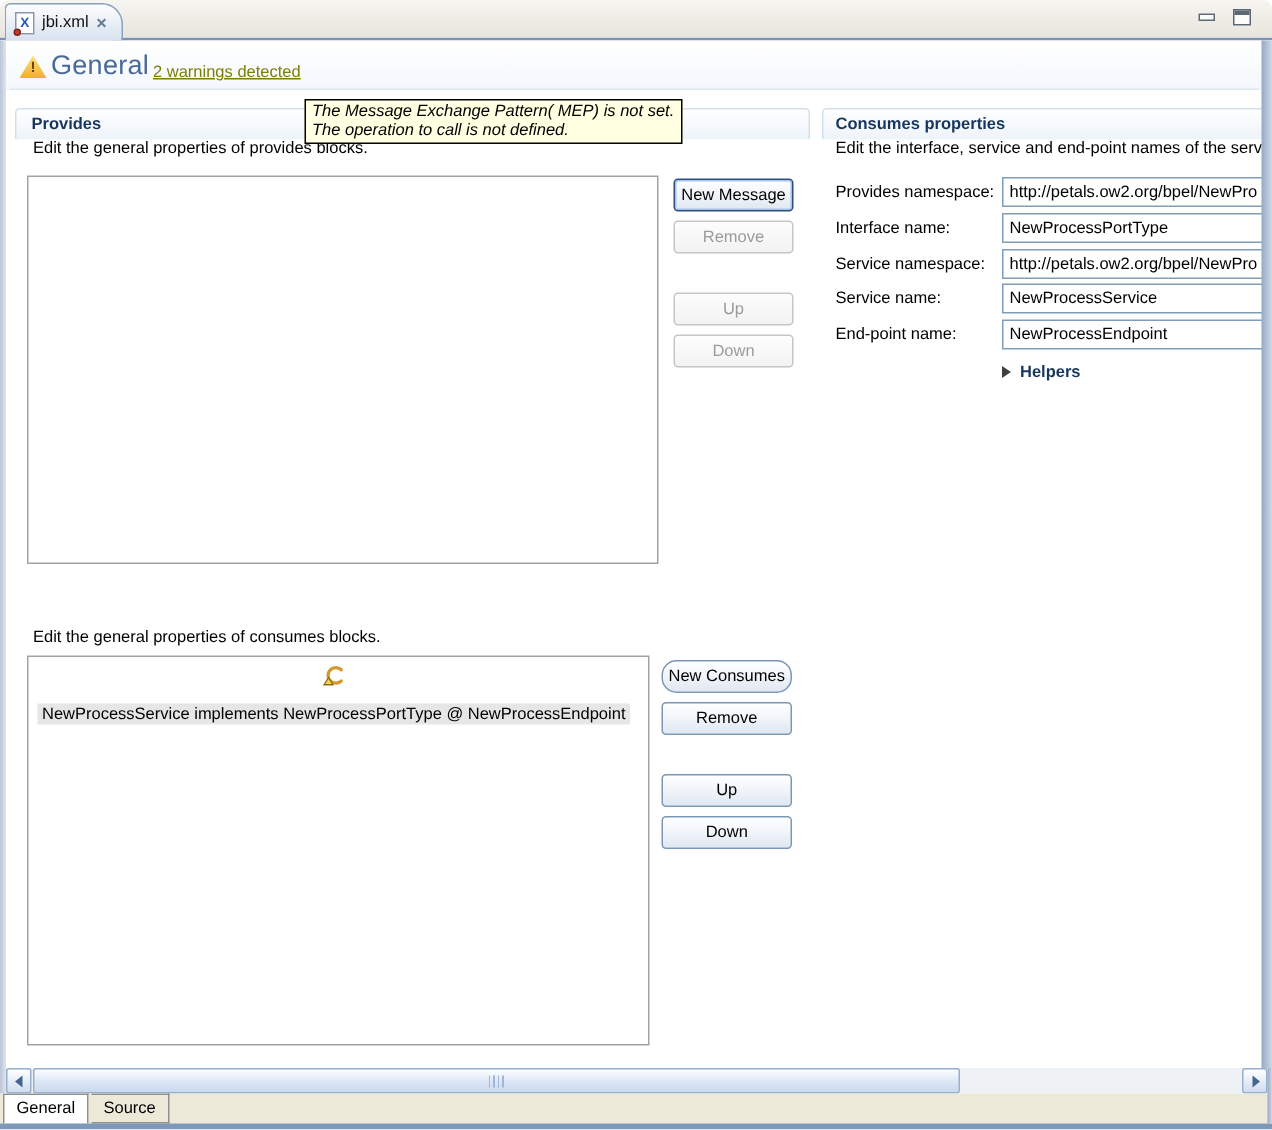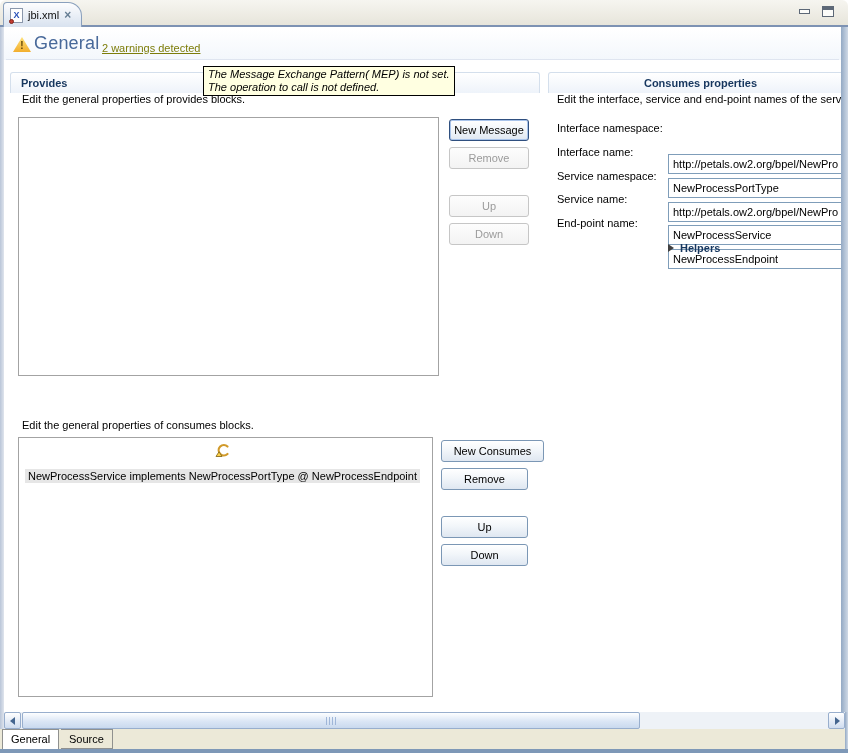--- a/index.html
+++ b/index.html
@@ -63,21 +63,21 @@
     border:1px solid #7b97b5;border-radius:3px;color:#000;text-align:center;padding:0;
     background:linear-gradient(180deg,#ffffff 0%,#f2f6fa 45%,#dfe7f1 100%);
     box-shadow:inset 0 1px 0 rgba(255,255,255,.9);cursor:default;}
   .btn.focused{border-color:#2f4f7f;box-shadow:inset 0 0 0 1px #a8c3ea;}
   .btn.disabled{border-color:#c6c6c6;color:#9b9b9b;box-shadow:none;
     background:linear-gradient(180deg,#fdfdfd,#f3f3f3);}
 
   
   .field-label{position:absolute;left:557px;font-size:11px;white-space:nowrap;}
   .field-input{position:absolute;left:668px;width:177px;height:20px;border:1px solid #7f9db9;
-    font-family:"Liberation Sans",sans-serif;font-size:11px;padding:0 4px;background:#fff;margin-top:36px;}
+    font-family:"Liberation Sans",sans-serif;font-size:11px;padding:0 4px;background:#fff;}
   .helpers{position:absolute;left:668px;top:242px;display:flex;align-items:center;gap:6px;cursor:pointer;}
   .twistie{width:0;height:0;border-top:4px solid transparent;border-bottom:4px solid transparent;
     border-left:6px solid #404040;}
   .helpers .lbl{font-weight:bold;color:#16365e;}
 
   
   .hscroll{position:absolute;left:4px;top:712px;width:841px;height:17px;background:#eef2f7;}
   .scroll-btn{position:absolute;top:0;width:17px;height:17px;border:1px solid #98aecd;border-radius:2px;
     background:linear-gradient(180deg,#ffffff,#cfdcef);}
   .scroll-btn.left{left:0;}
@@ -124,25 +124,25 @@
     <div class="sec-title">Provides</div>
   </div>
   <div class="desc" style="left:22px;top:93px;">Edit the general properties of provides blocks.</div>
   <div class="listbox" style="left:18px;top:117px;width:421px;height:259px;"></div>
   <button class="btn focused" style="left:449px;top:119px;width:80px;">New Message</button>
   <button class="btn disabled" style="left:449px;top:147px;width:80px;">Remove</button>
   <button class="btn disabled" style="left:449px;top:195px;width:80px;">Up</button>
   <button class="btn disabled" style="left:449px;top:223px;width:80px;">Down</button>
 
   <div class="section-bar" style="left:548px;top:72px;width:297px;">
-    <div class="sec-title" style="padding-left:8px;text-align:center;">Consumes properties</div>
+    <div class="sec-title" style="padding-left:8px;">Consumes properties</div>
   </div>
   <div class="desc" style="left:557px;top:93px;">Edit the interface, service and end-point names of the servi</div>
 
-  <div class="field-label" style="top:122px;">Interface namespace:</div>
+  <div class="field-label" style="top:122px;">Provides namespace:</div>
   <input class="field-input" style="top: 118px;" value="http://petals.ow2.org/bpel/NewPro">
 
   <div class="field-label" style="top:146px;">Interface name:</div>
   <input class="field-input" style="top: 142px;" value="NewProcessPortType">
 
   <div class="field-label" style="top:170px;">Service namespace:</div>
   <input class="field-input" style="top: 166px;" value="http://petals.ow2.org/bpel/NewPro">
 
   <div class="field-label" style="top:193px;text-align:right;">Service name:</div>
   <input class="field-input" style="top: 189px;" value="NewProcessService">
@@ -163,21 +163,21 @@
   <div class="desc" style="left:22px;top:419px;">Edit the general properties of consumes blocks.</div>
   <div class="listbox" style="left:18px;top:437px;width:415px;height:260px;">
     <div class="list-item">
       <svg width="15" height="15" viewBox="0 0 15 15">
         <path d="M12.5 3.5 A5.2 5.2 0 1 0 12.5 11" fill="none" stroke="#d19a2a" stroke-width="2.2" stroke-linecap="round"></path>
         <polygon points="1,13.5 4,8.8 7,13.5" fill="#ffd24a" stroke="#8a6d1d" stroke-width="0.9"></polygon>
       </svg>
       <span class="txt">NewProcessService implements NewProcessPortType @ NewProcessEndpoint</span>
     </div>
   </div>
-  <button class="btn" style="left:441px;top:440px;width:103px;">New Consumes</button>
+  <button class="btn" style="left:441px;top:440px;width:87px;border-radius:10px;">New Consumes</button>
   <button class="btn" style="left:441px;top:468px;width:87px;">Remove</button>
   <button class="btn" style="left:441px;top:516px;width:87px;">Up</button>
   <button class="btn" style="left:441px;top:544px;width:87px;">Down</button>
 
   <div class="hscroll">
     <div class="scroll-btn left">
         <span class="chev l"></span>
       </div>
     <div class="scroll-thumb">
         <span class="thumb-grip"></span>

